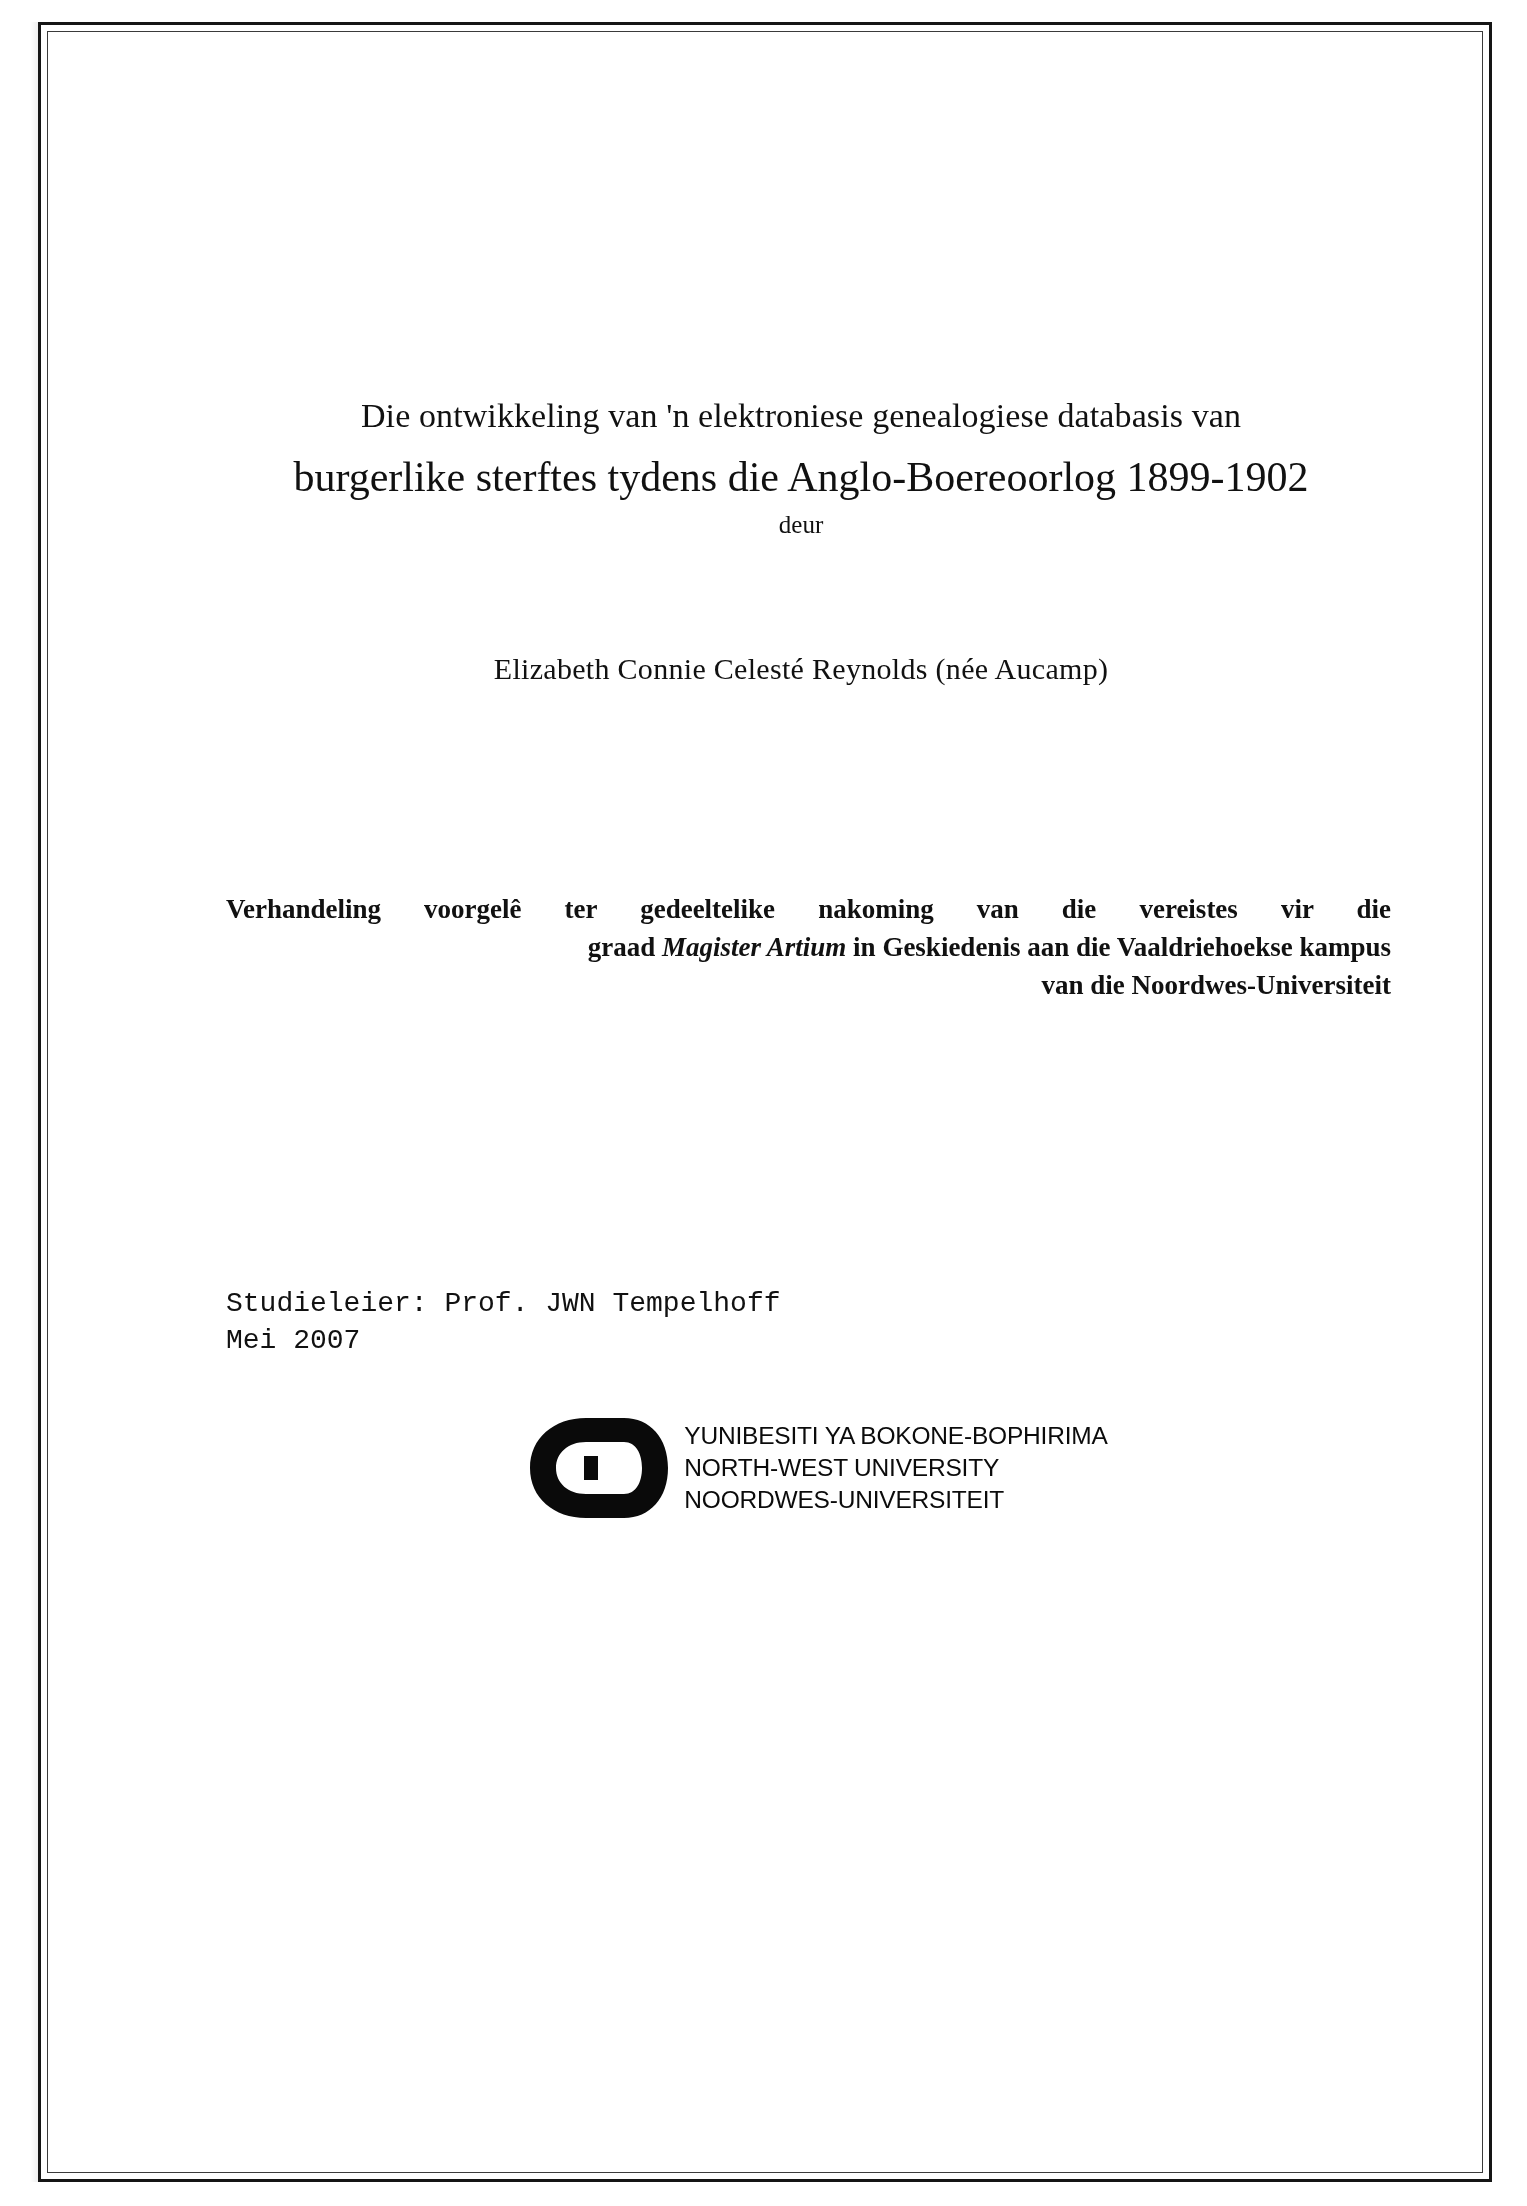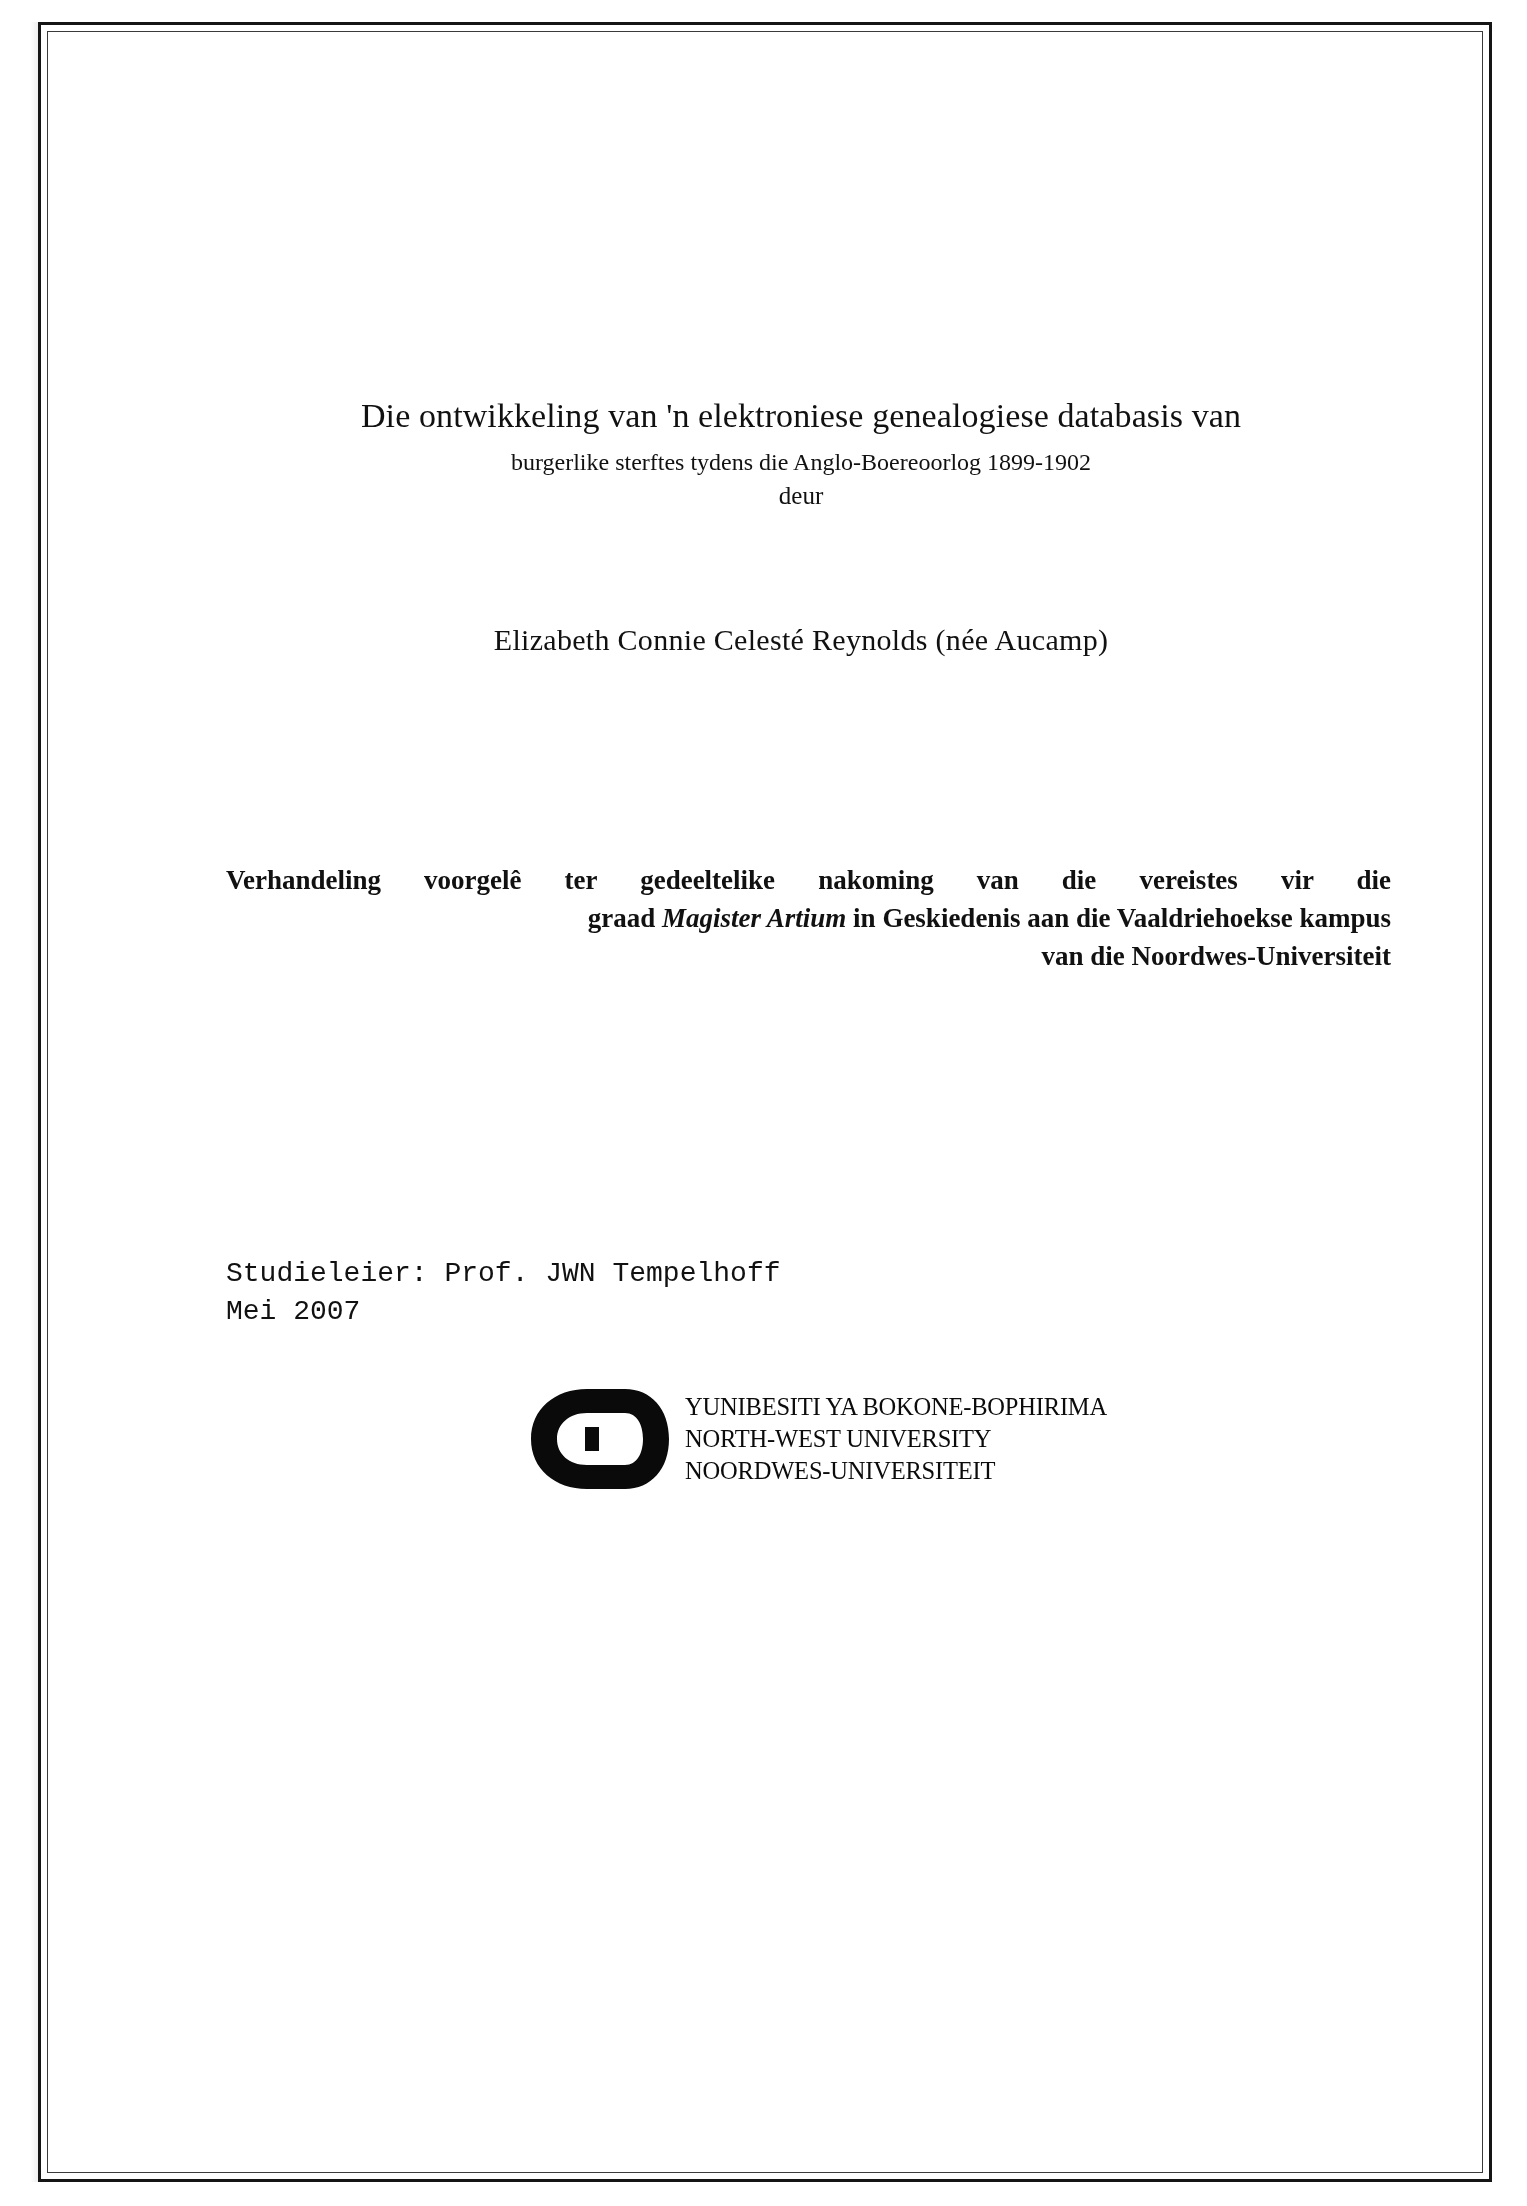--- a/index.html
+++ b/index.html
@@ -67,21 +67,21 @@
   .title-block {
     margin-top: 315px;
     text-align: center;
   }
   .title-line {
     font-size: 34px;
     line-height: 1.62;
     letter-spacing: 0.1px;
   }
   .title-line-2 {
-    font-size: 24px;
+    font-size: 42px;
     line-height: 1.62;
   }
 
   .deur {
     text-align: center;
     font-size: 25px;
   }
 
   .author {
     text-align: center;
@@ -130,21 +130,21 @@
   .logo-mark {
     position: relative;
     width: 150px;
     height: 112px;
     flex: none;
     margin-right: 10px;
   }
   .logo-mark svg { display: block; }
 
   .logo-text {
-    font-family: Liberation Serif, serif;
+    font-family: Liberation Sans, sans-serif;
     font-size: 24.5px;
     line-height: 1.30;
     letter-spacing: -0.2px;
     color: #0b0b0b;
     white-space: nowrap;
   }
 </style>
 </head>
 <body>
 

